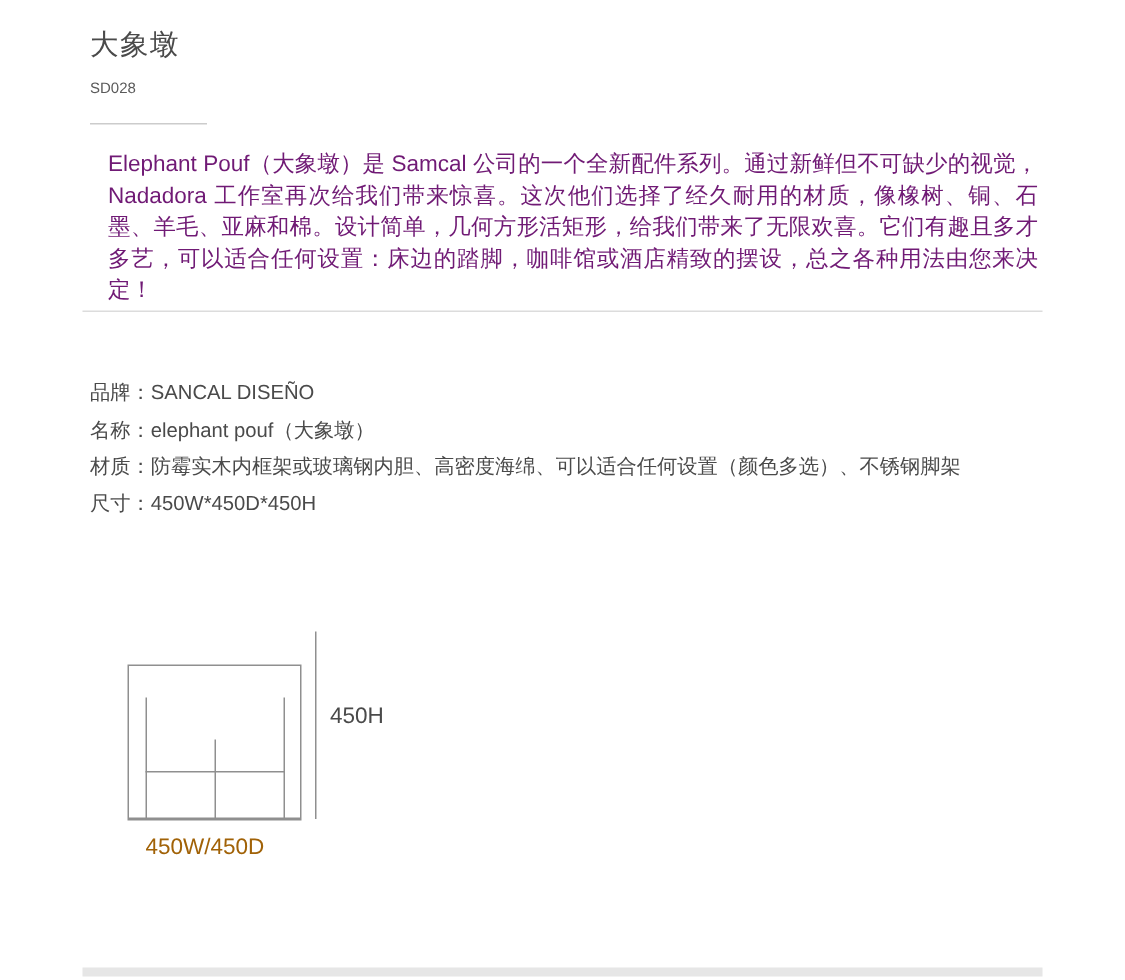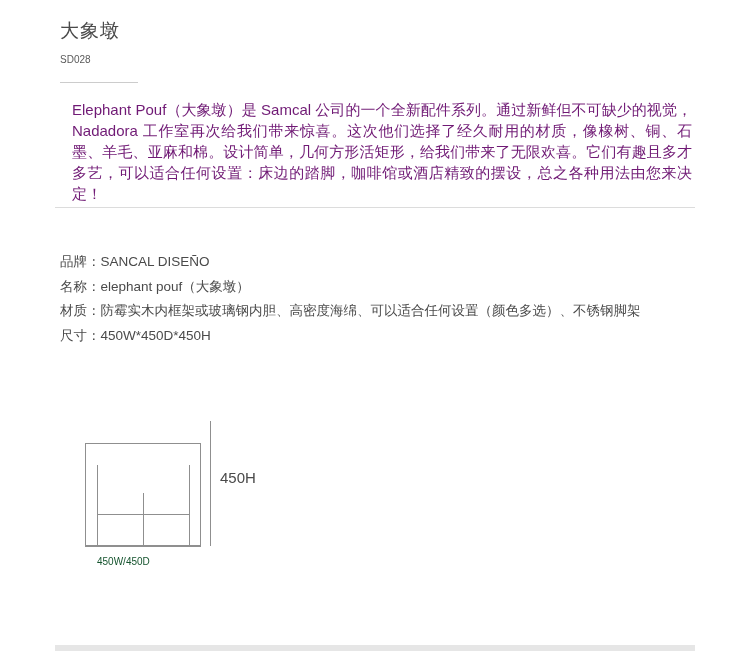--- a/index.html
+++ b/index.html
@@ -137,22 +137,22 @@
     position: absolute;
     left: 135px;
     top: 48px;
     font-size: 15px;
     color: #4a4a4a;
   }
   .label-w {
     position: absolute;
     left: 12px;
     top: 135px;
-    font-size: 10px;
-    color: #14532d;
+    font-size: 15px;
+    color: #a16207;
   }
   .bottom-bar {
     position: absolute;
     left: 55px;
     top: 645px;
     width: 640px;
     height: 6px;
     background: #e6e6e6;
   }
 </style>

